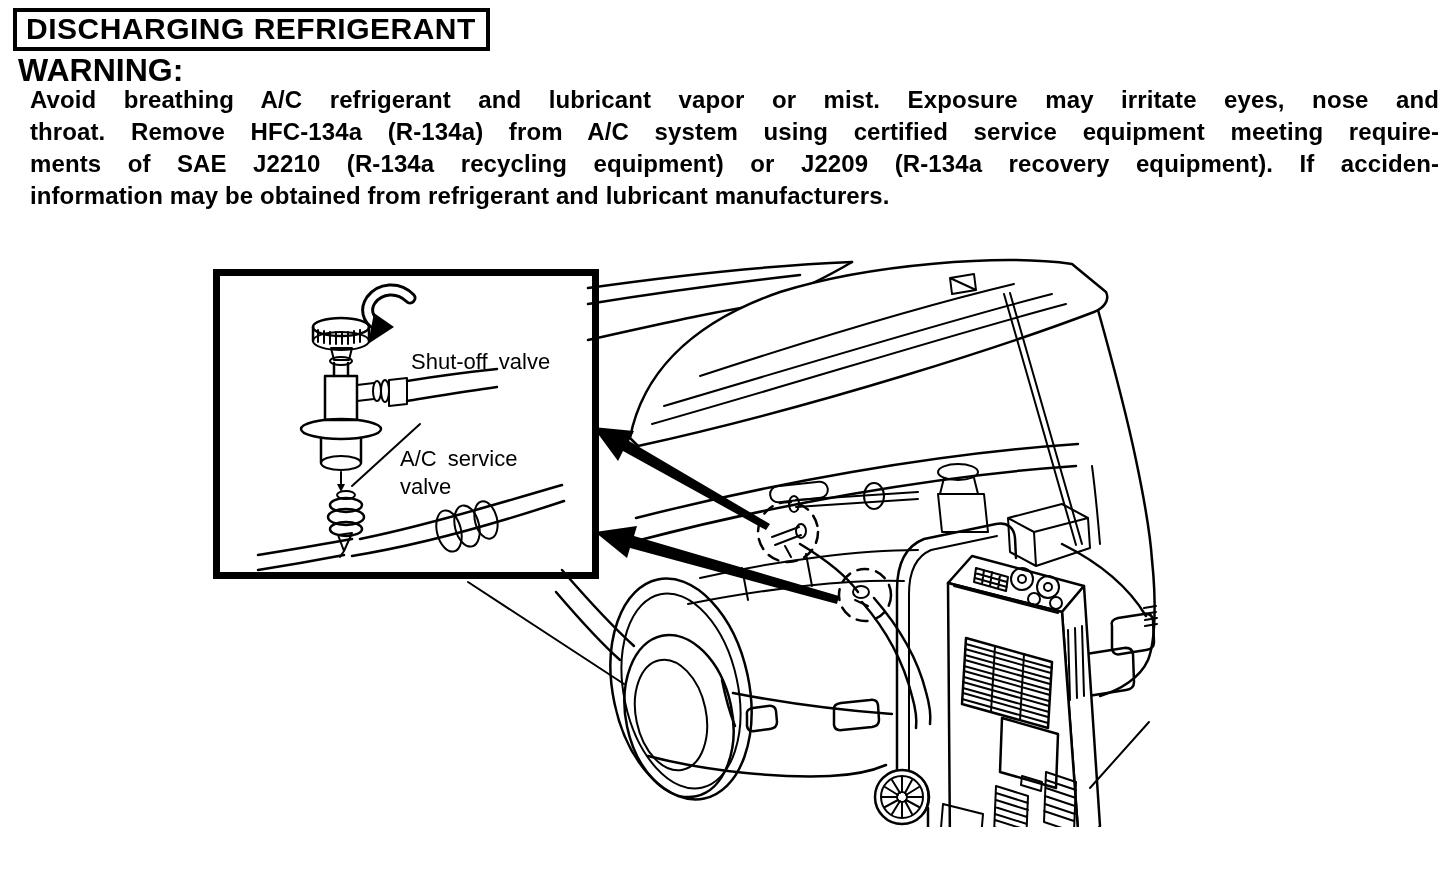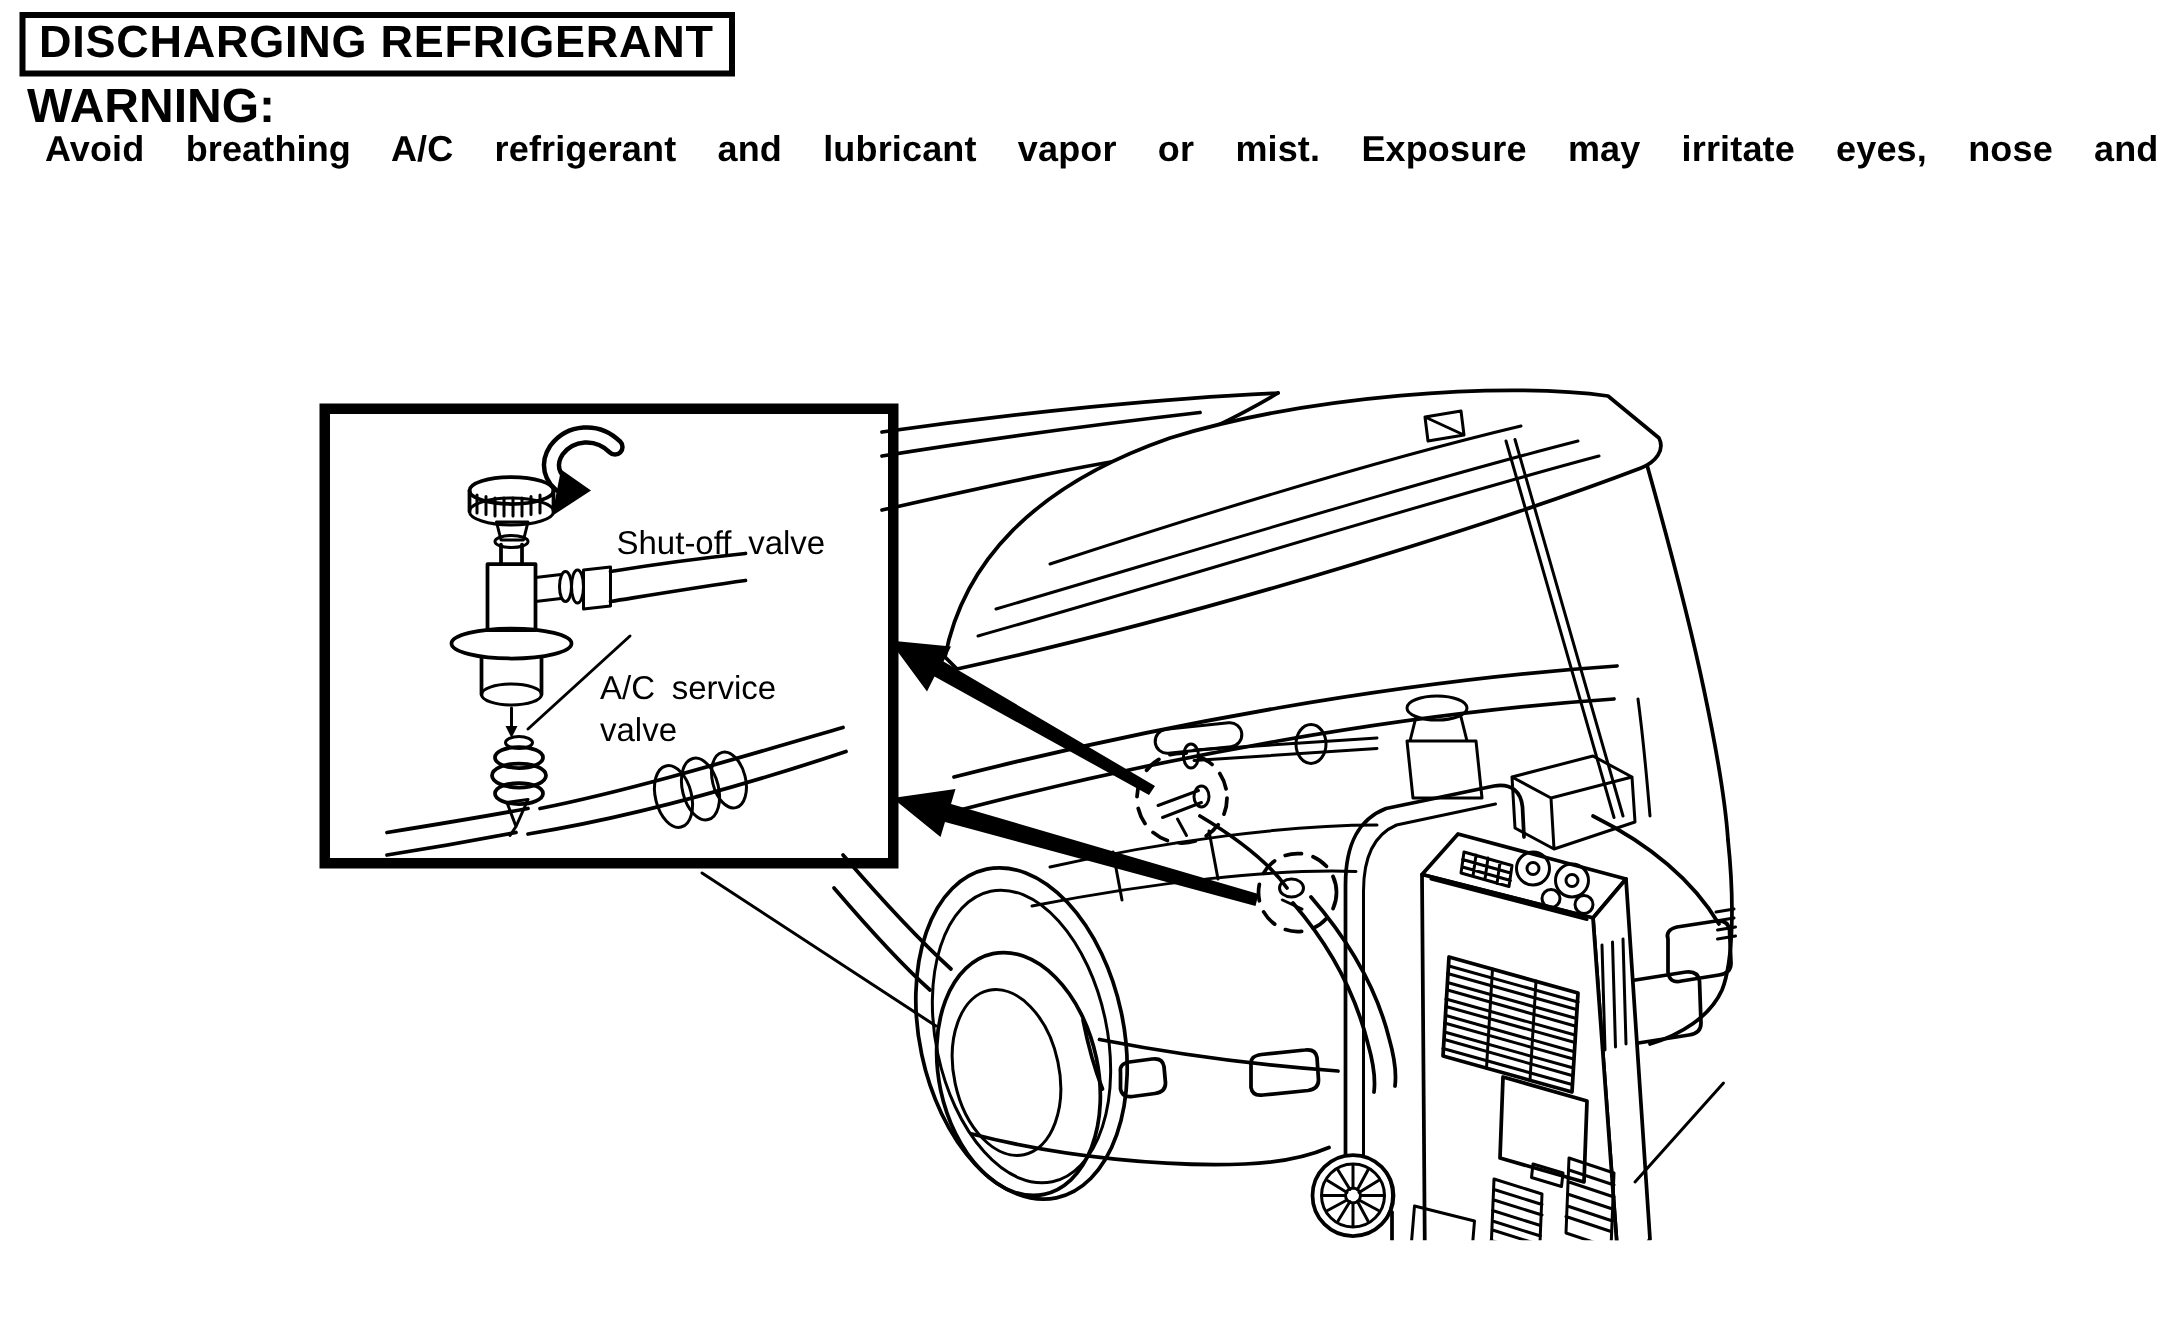--- a/index.html
+++ b/index.html
@@ -38,20 +38,23 @@
 <div class="page">
 
   <div class="title-box">
     <div class="title-text">DISCHARGING REFRIGERANT</div>
   </div>
 
   <div class="warning-label">WARNING:</div>
 
   <div class="warning-body">
     <div class="jline">Avoid breathing A/C refrigerant and lubricant vapor or mist. Exposure may irritate eyes, nose and</div>
+    <div class="jline">throat. Remove HFC-134a (R-134a) from A/C system using certified service equipment meeting require-</div>
+    <div class="jline">ments of SAE J2210 (R-134a recycling equipment) or J2209 (R-134a recovery equipment). If acciden-</div>
+    <div class="jline jline-last">information may be obtained from refrigerant and lubricant manufacturers.</div>
   </div>
 
   <div class="figure">
     <div class="inset-box" style="position:absolute;left:213px;top:21px;"></div>
   </div>
 
   <svg class="diagram-svg" width="1456" height="640" viewBox="0 0 1456 640" xmlns="http://www.w3.org/2000/svg">
 
     <g>
       <path d="M588,40 C680,27 780,17 852,14"></path>

